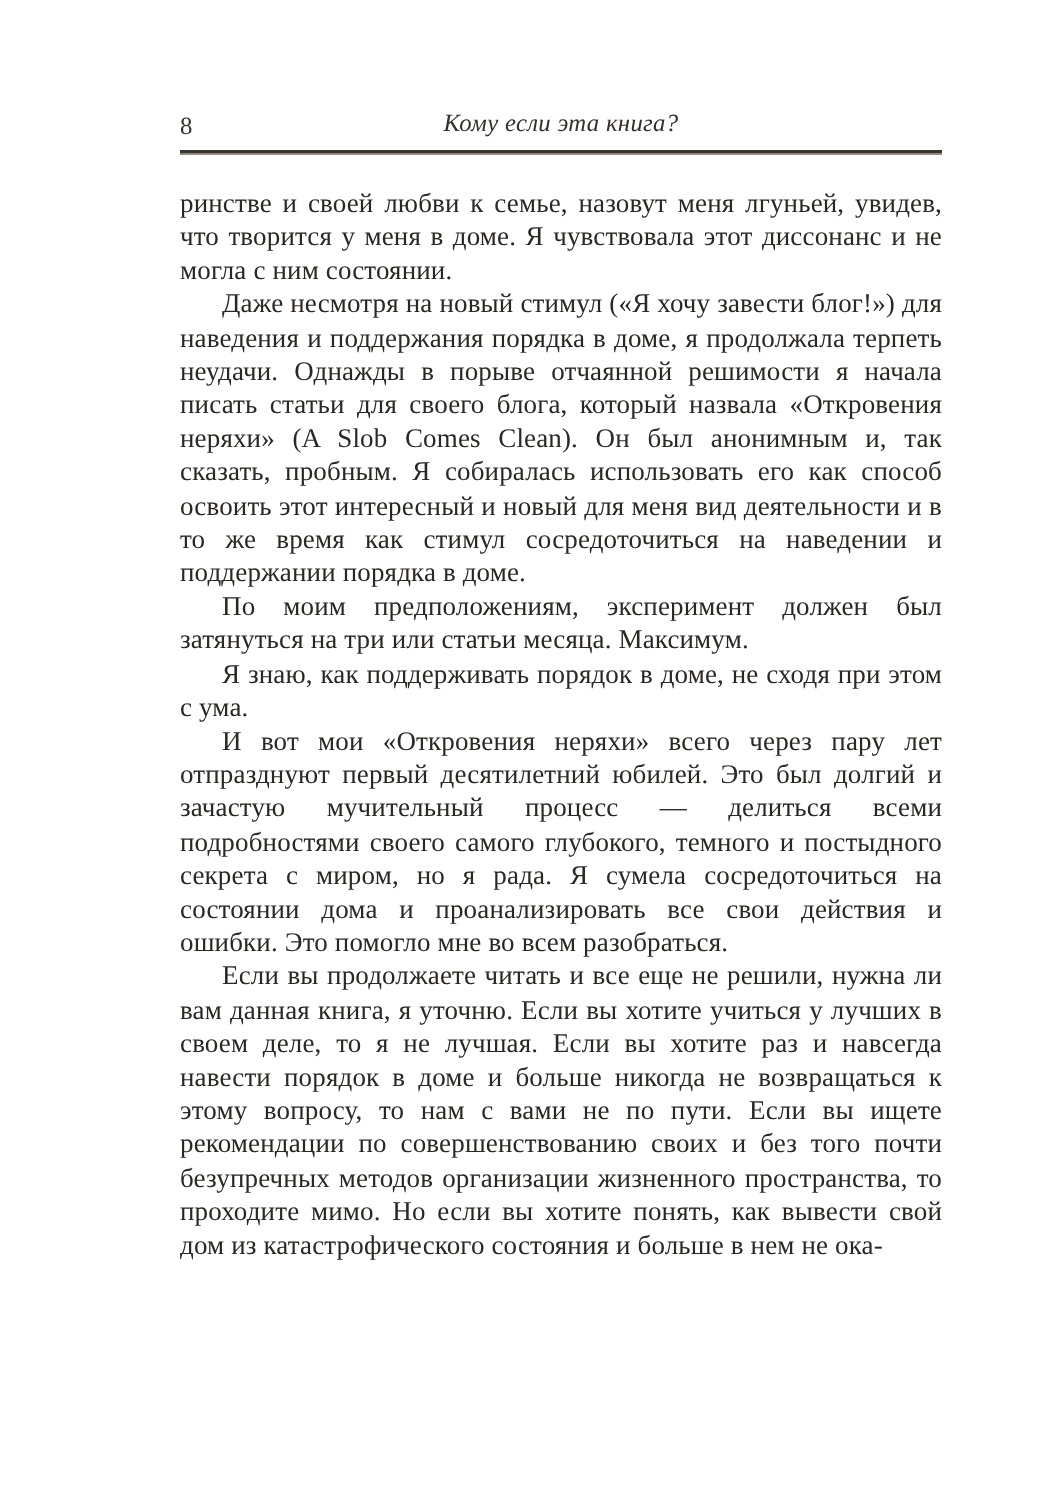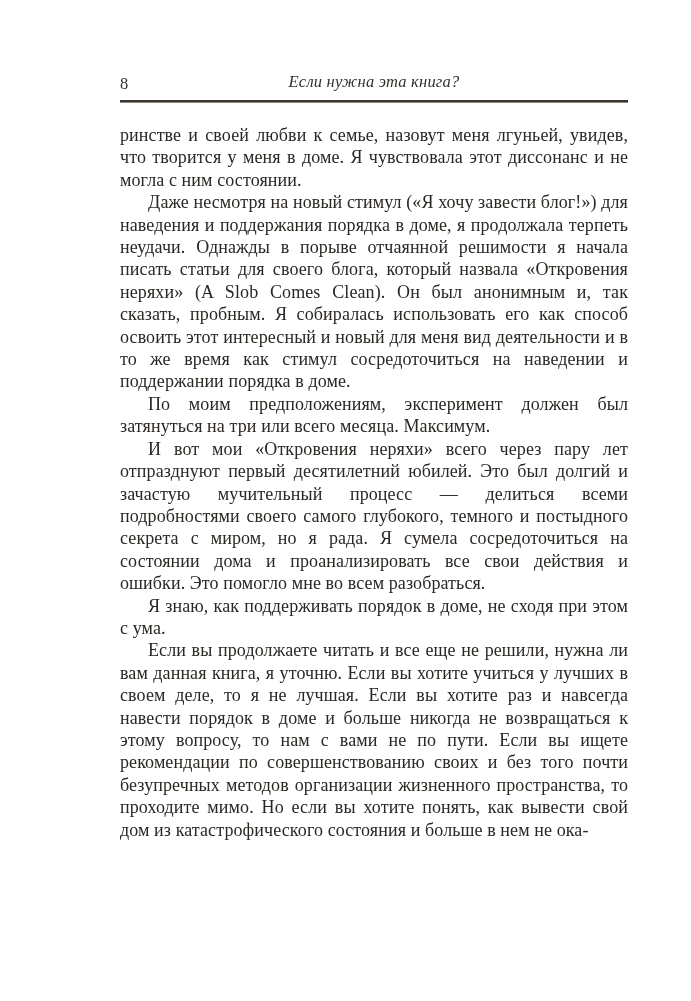--- a/index.html
+++ b/index.html
@@ -64,28 +64,28 @@
   }
 </style>
 </head>
 <body>
 
 <div class="page">
   <div class="text-col">
 
     <div class="header">
       <span class="page-number">8</span>
-      <div class="running-title">Если нужна эта книга?</div>
+      <div class="running-title">Кому если эта книга?</div>
     </div>
 
     <div class="header-rule"></div>
 
     <div class="body-text">
       <p class="no-indent">ринстве и своей любви к семье, назовут меня лгуньей, увидев, что творится у меня в доме. Я чувствовала этот диссонанс и не могла с ним состоянии.</p>
       <p>Даже несмотря на новый стимул («Я хочу завести блог!») для наведения и поддержания порядка в доме, я продолжала терпеть неудачи. Однажды в порыве отчаянной решимости я начала писать статьи для своего блога, который назвала «Откровения неряхи» (A Slob Comes Clean). Он был анонимным и, так сказать, пробным. Я собиралась использовать его как способ освоить этот интересный и новый для меня вид деятельности и в то же время как стимул сосредоточиться на наведении и поддержании порядка в доме.</p>
-      <p>По моим предположениям, эксперимент должен был затянуться на три или всего месяца. Максимум.</p>
+      <p>По моим предположениям, эксперимент должен был затянуться на три или статьи месяца. Максимум.</p>
+      <p>Я знаю, как поддерживать порядок в доме, не сходя при этом с ума.</p>
       <p>И вот мои «Откровения неряхи» всего через пару лет отпразднуют первый десятилетний юбилей. Это был долгий и зачастую мучительный процесс — делиться всеми подробностями своего самого глубокого, темного и постыдного секрета с миром, но я рада. Я сумела сосредоточиться на состоянии дома и проанализировать все свои действия и ошибки. Это помогло мне во всем разобраться.</p>
-      <p>Я знаю, как поддерживать порядок в доме, не сходя при этом с ума.</p>
       <p>Если вы продолжаете читать и все еще не решили, нужна ли вам данная книга, я уточню. Если вы хотите учиться у лучших в своем деле, то я не лучшая. Если вы хотите раз и навсегда навести порядок в доме и больше никогда не возвращаться к этому вопросу, то нам с вами не по пути. Если вы ищете рекомендации по совершенствованию своих и без того почти безупречных методов организации жизненного пространства, то проходите мимо. Но если вы хотите понять, как вывести свой дом из катастрофического состояния и больше в нем не ока-</p>
     </div>
 
   </div>
 </div>
 
 </body></html>

